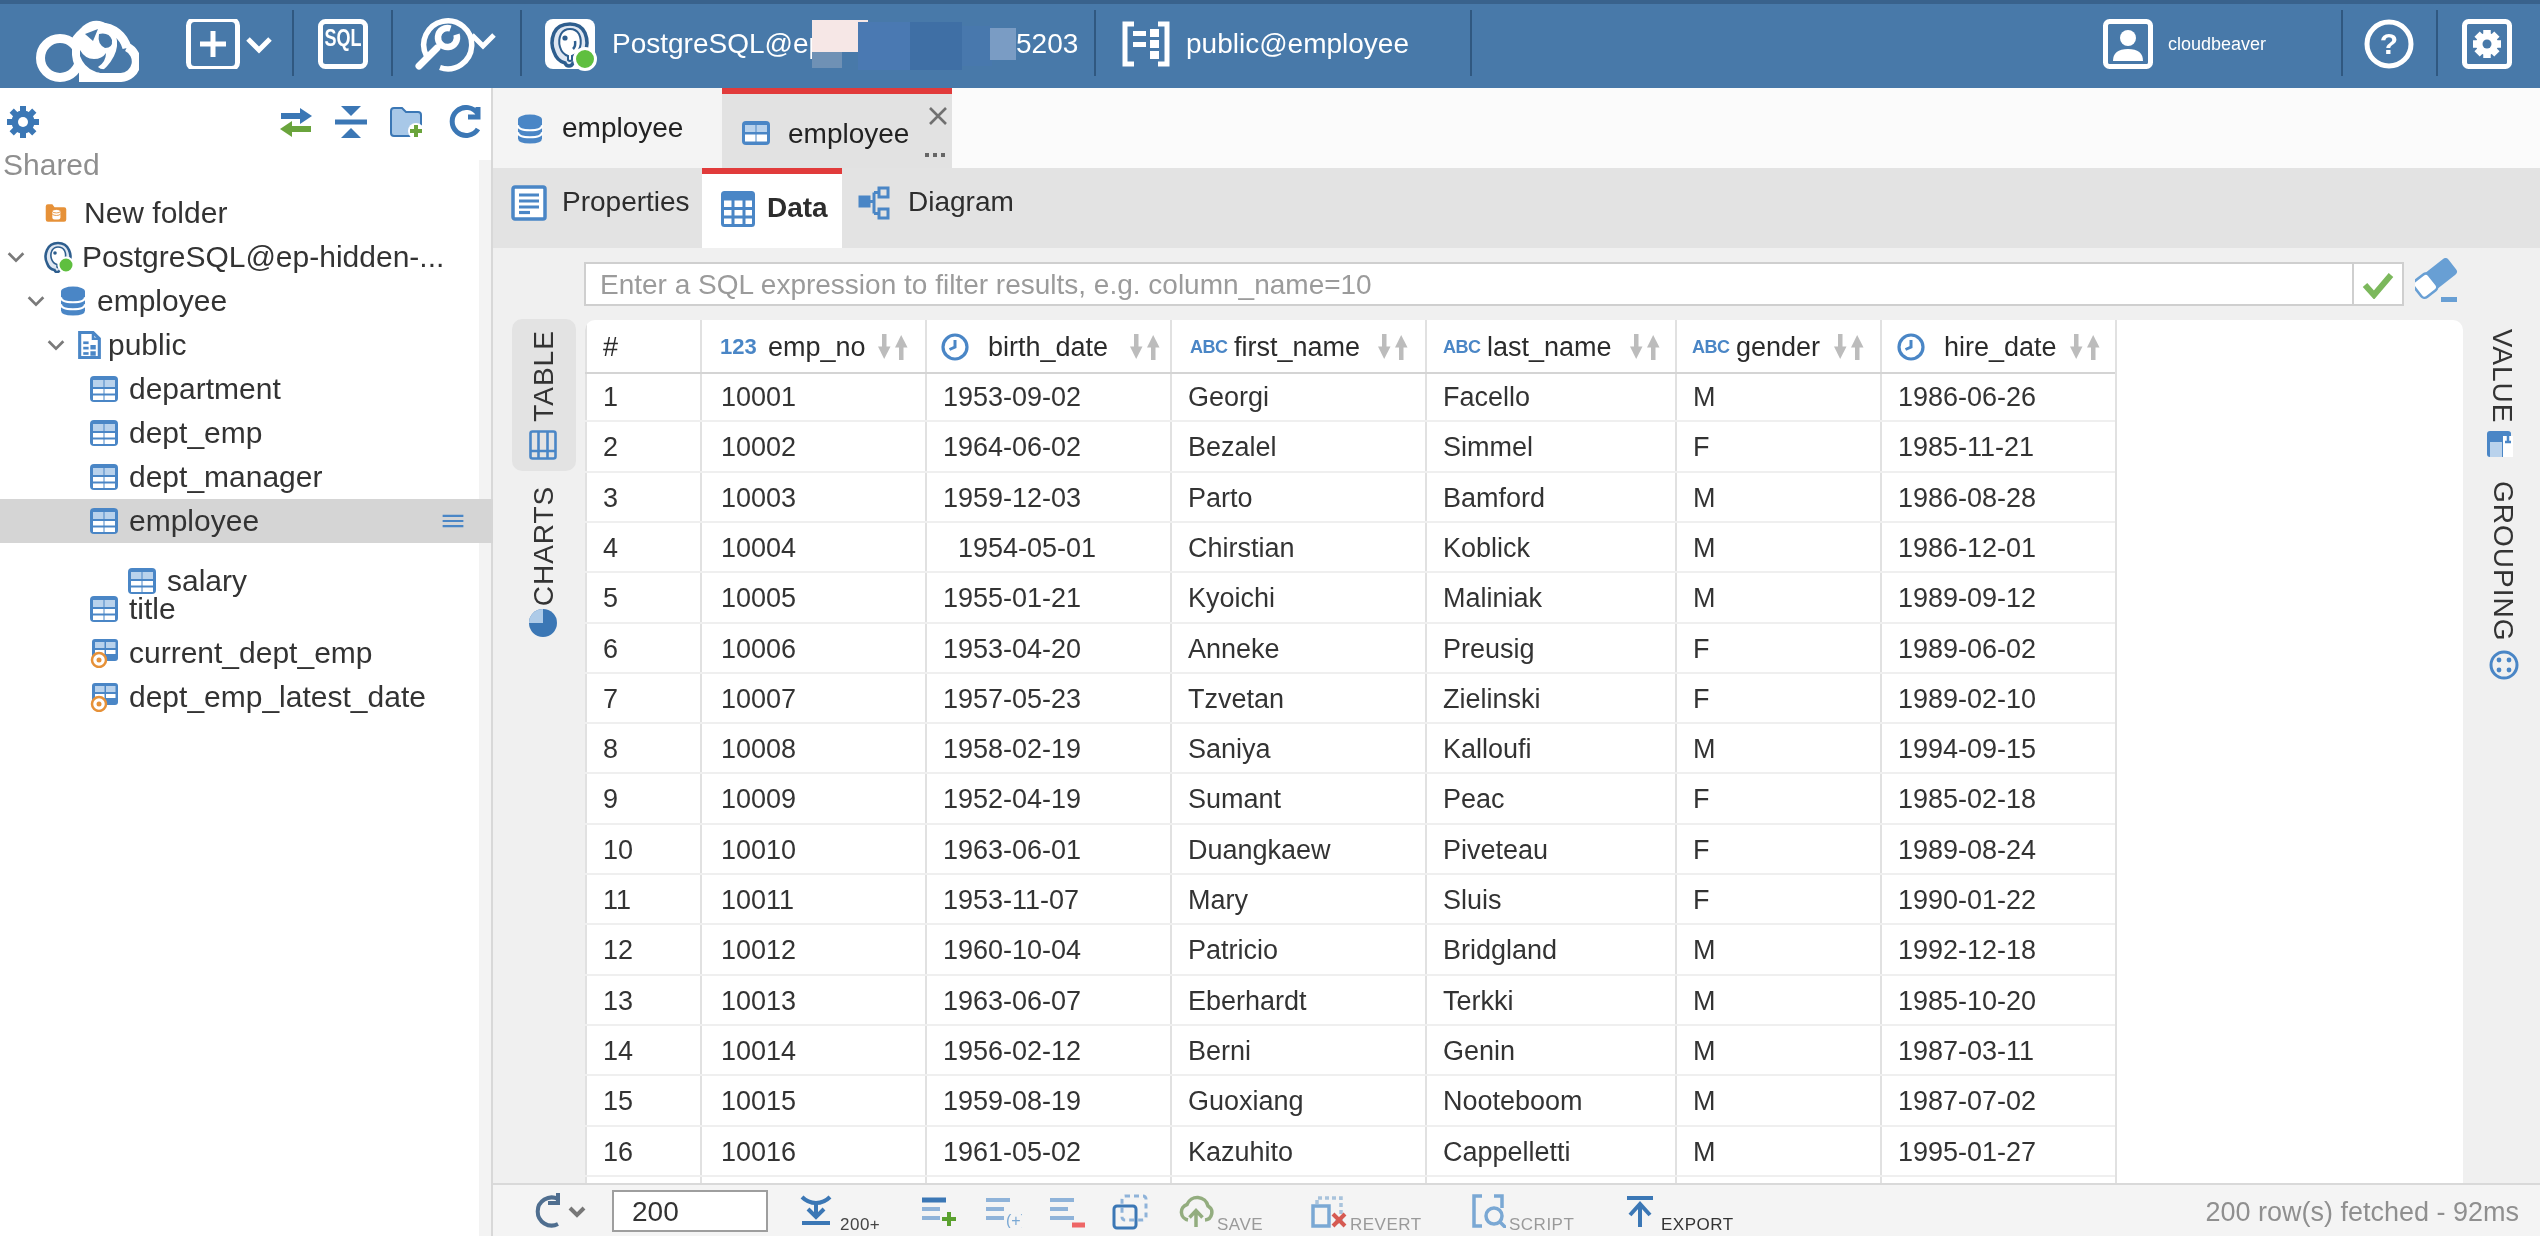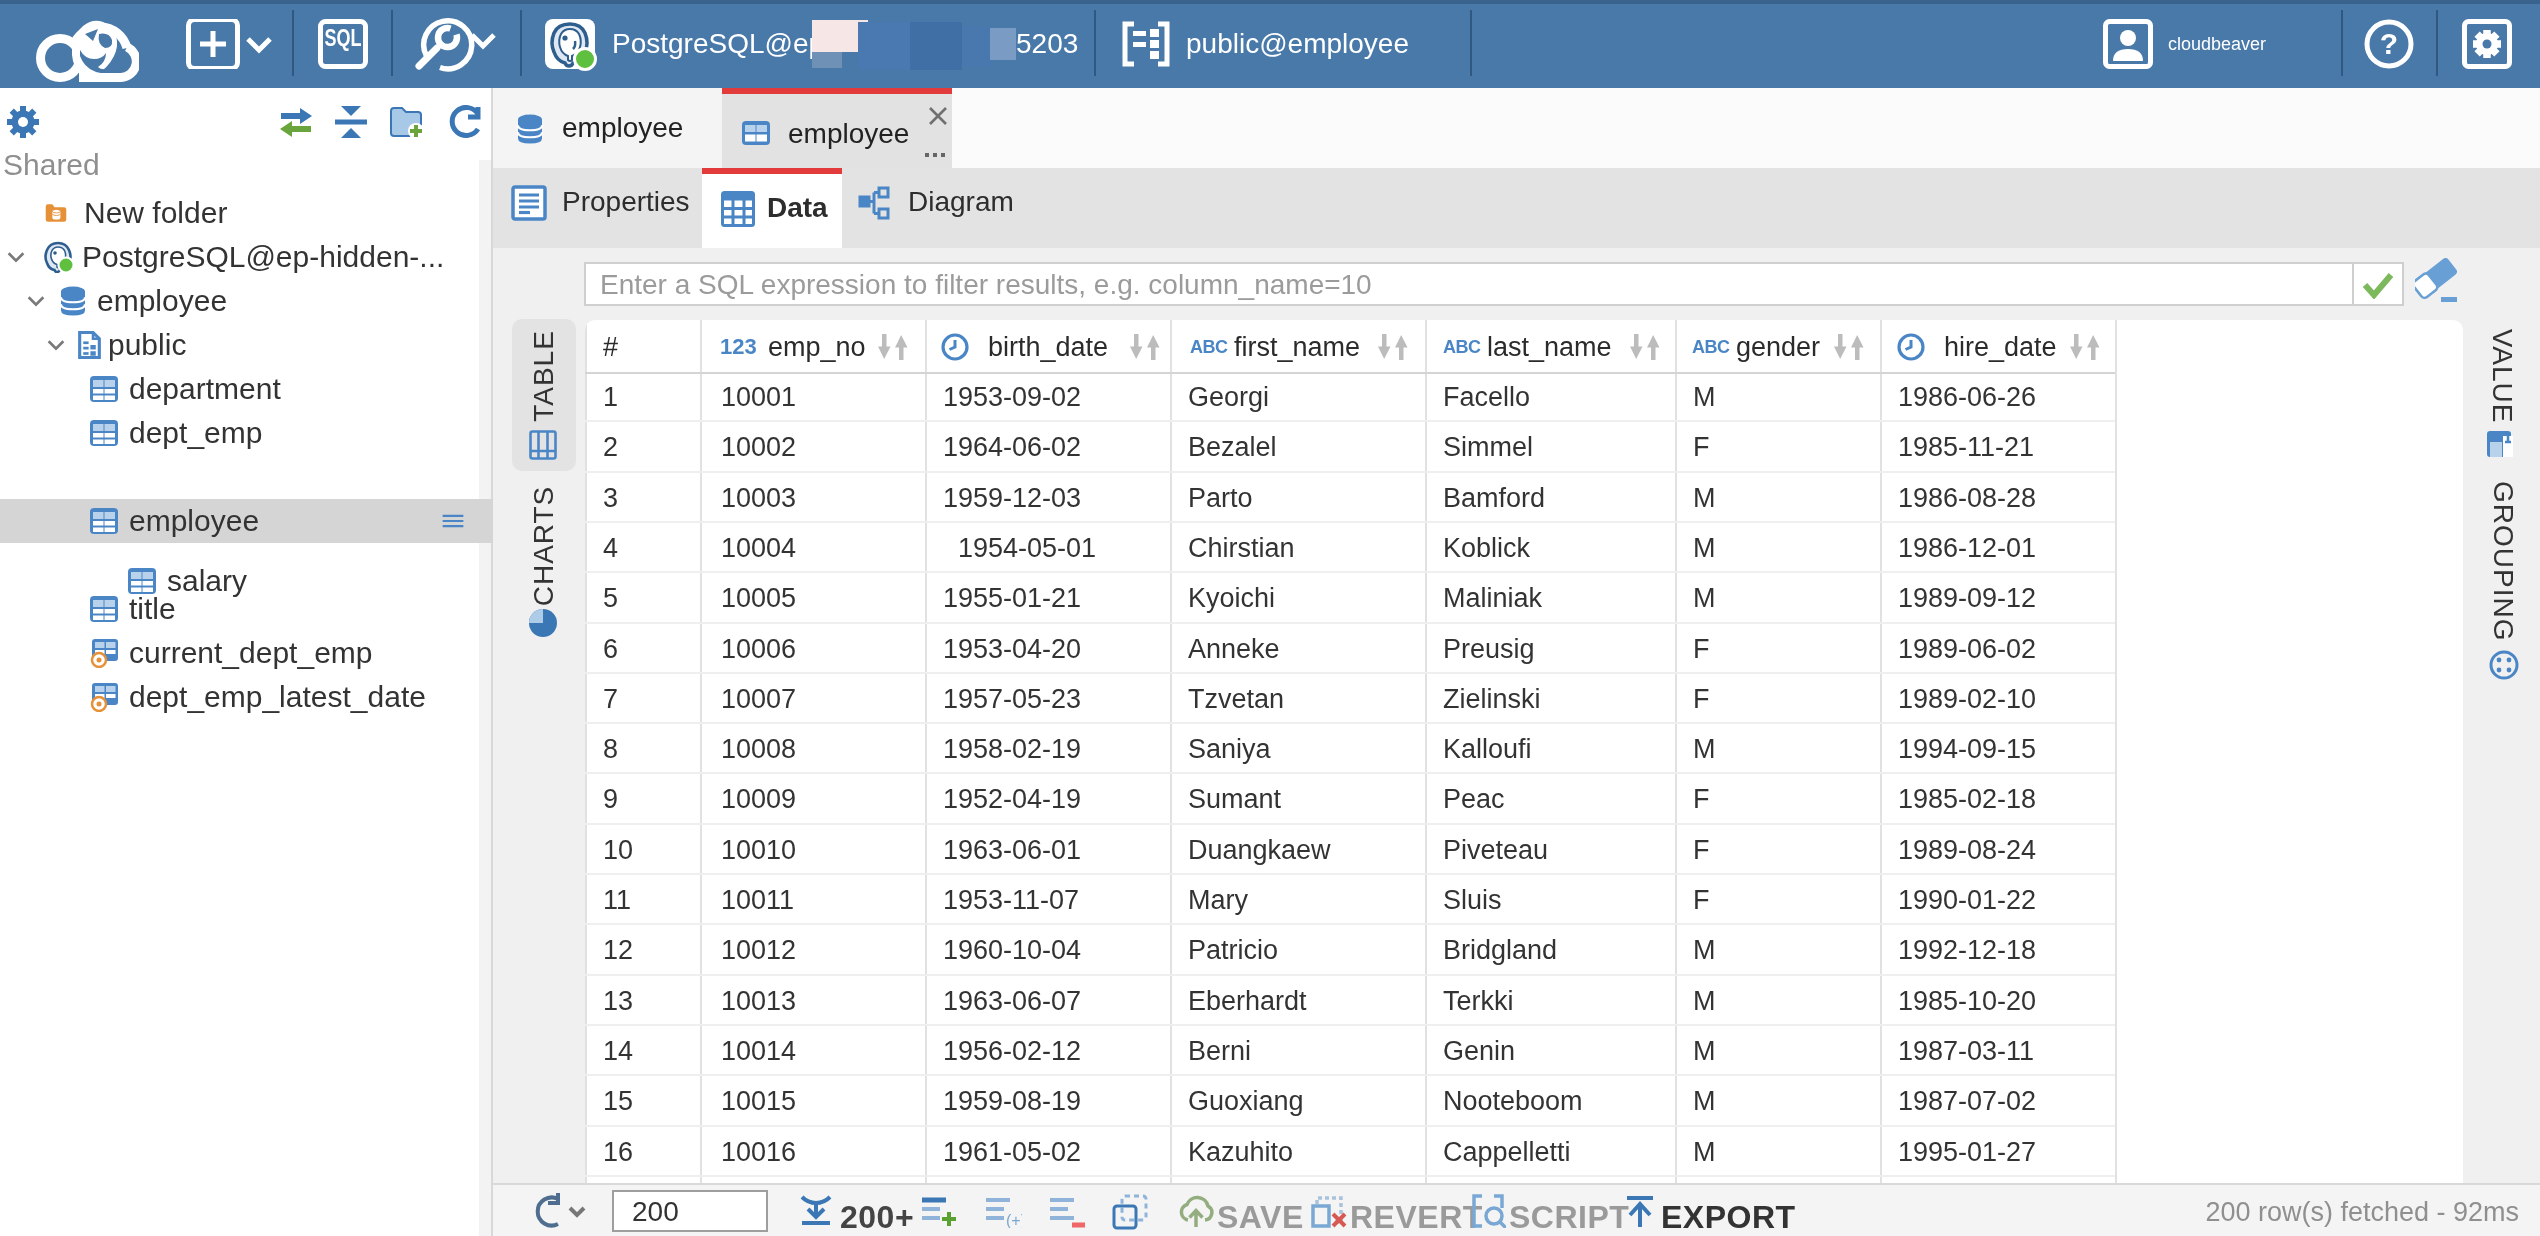--- a/index.html
+++ b/index.html
@@ -40,21 +40,21 @@
   .hdrline { position:absolute; left:0; top:52px; width:1530px; height:2px; background:#d4d4d4; }
   .hdrtxt { position:absolute; font-size:27px; color:#2b2b2b; top:12px; }
   .cell { position:absolute; font-size:27px; color:#333; white-space:nowrap; }
   .rline { position:absolute; left:0; width:1530px; height:2px; background:#efefef; }
   
   .pill { position:absolute; left:19px; top:-1px; width:64px; height:152px; background:#e3e3e3; border-radius:10px; }
   .vlabL { position:absolute; transform:rotate(-90deg); font-size:28px; color:#333; letter-spacing:1px; white-space:nowrap; }
   .vlabR { position:absolute; transform:rotate(90deg); font-size:28px; color:#333; letter-spacing:1px; white-space:nowrap; }
   
   #statusbar { position:absolute; left:0; top:1095px; width:2047px; height:53px; background:#f4f4f4; border-top:2px solid #d9d9d9; }
-  .stxt { position:absolute; font-size:32px; font-weight:bold; color:#9a9a9a; top:14px; letter-spacing:0.5px; }
+  .stxt { position:absolute; font-size:17px; font-weight:normal; color:#9a9a9a; top:30px; letter-spacing:0.5px; }
 </style>
 </head>
 <body>
 <div id="topbar">
   <div class="abs" style="left:0;top:0;width:2540px;height:4px;background:rgba(10,30,55,0.25)"></div>
 
   <svg class="abs" style="left:35px;top:10px" width="104" height="72" viewBox="0 0 104 72">
     <g fill="none" stroke="#fff" stroke-width="9">
       <circle cx="25" cy="48" r="19.5"></circle>
       <path d="M 38 37 A 28 28 0 0 1 92 38"></path>
@@ -239,20 +239,32 @@
       <svg class="chev" style="left:89px;width:30px;height:30px" viewBox="0 0 30 30">
         <rect x="1" y="2" width="28" height="26" rx="4" fill="#4a86c6"></rect>
         <rect x="4" y="6" width="10.5" height="7" fill="#b9d2ec"></rect>
         <rect x="15.5" y="6" width="10.5" height="7" fill="#b9d2ec"></rect>
         <rect x="4" y="15" width="10.5" height="4.5" fill="#fff"></rect>
         <rect x="15.5" y="15" width="10.5" height="4.5" fill="#fff"></rect>
         <rect x="4" y="21.5" width="10.5" height="4.5" fill="#fff"></rect>
         <rect x="15.5" y="21.5" width="10.5" height="4.5" fill="#fff"></rect>
       </svg>
       <div class="lbl" style="left:129px">dept_emp</div>
+    </div>
+    <div class="trow" style="top: 367px;">
+      <svg class="chev" style="left:89px;width:30px;height:30px" viewBox="0 0 30 30">
+        <rect x="1" y="2" width="28" height="26" rx="4" fill="#4a86c6"></rect>
+        <rect x="4" y="6" width="10.5" height="7" fill="#b9d2ec"></rect>
+        <rect x="15.5" y="6" width="10.5" height="7" fill="#b9d2ec"></rect>
+        <rect x="4" y="15" width="10.5" height="4.5" fill="#fff"></rect>
+        <rect x="15.5" y="15" width="10.5" height="4.5" fill="#fff"></rect>
+        <rect x="4" y="21.5" width="10.5" height="4.5" fill="#fff"></rect>
+        <rect x="15.5" y="21.5" width="10.5" height="4.5" fill="#fff"></rect>
+      </svg>
+      <div class="lbl" style="left:129px">dept_manager</div>
     </div>
     <div class="trow" style="top: 411px; background: rgb(213, 213, 213); width: 493px;">
       <svg class="chev" style="left:89px;width:30px;height:30px" viewBox="0 0 30 30">
         <rect x="1" y="2" width="28" height="26" rx="4" fill="#4a86c6"></rect>
         <rect x="4" y="6" width="10.5" height="7" fill="#b9d2ec"></rect>
         <rect x="15.5" y="6" width="10.5" height="7" fill="#b9d2ec"></rect>
         <rect x="4" y="15" width="10.5" height="4.5" fill="#fff"></rect>
         <rect x="15.5" y="15" width="10.5" height="4.5" fill="#fff"></rect>
         <rect x="4" y="21.5" width="10.5" height="4.5" fill="#fff"></rect>
         <rect x="15.5" y="21.5" width="10.5" height="4.5" fill="#fff"></rect>

